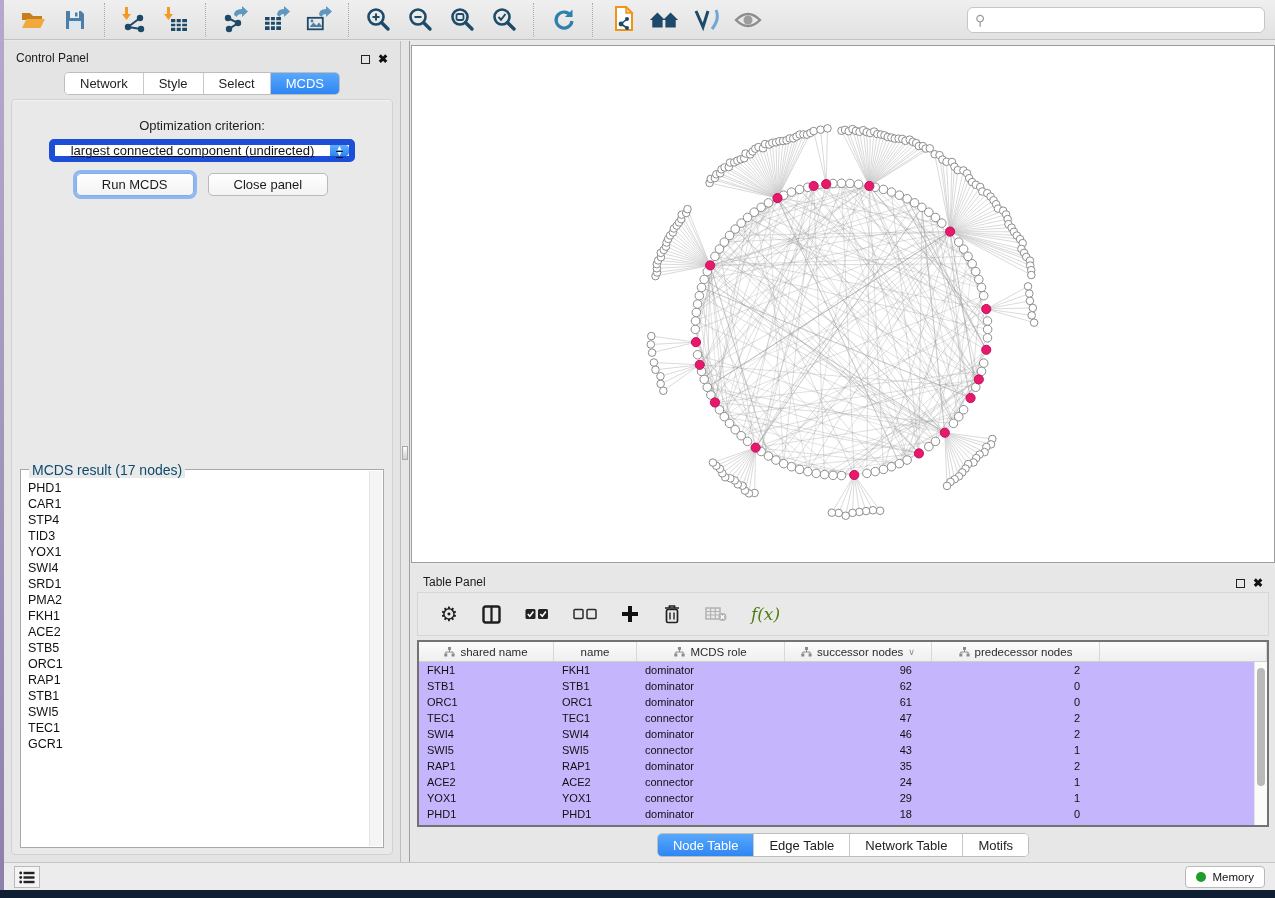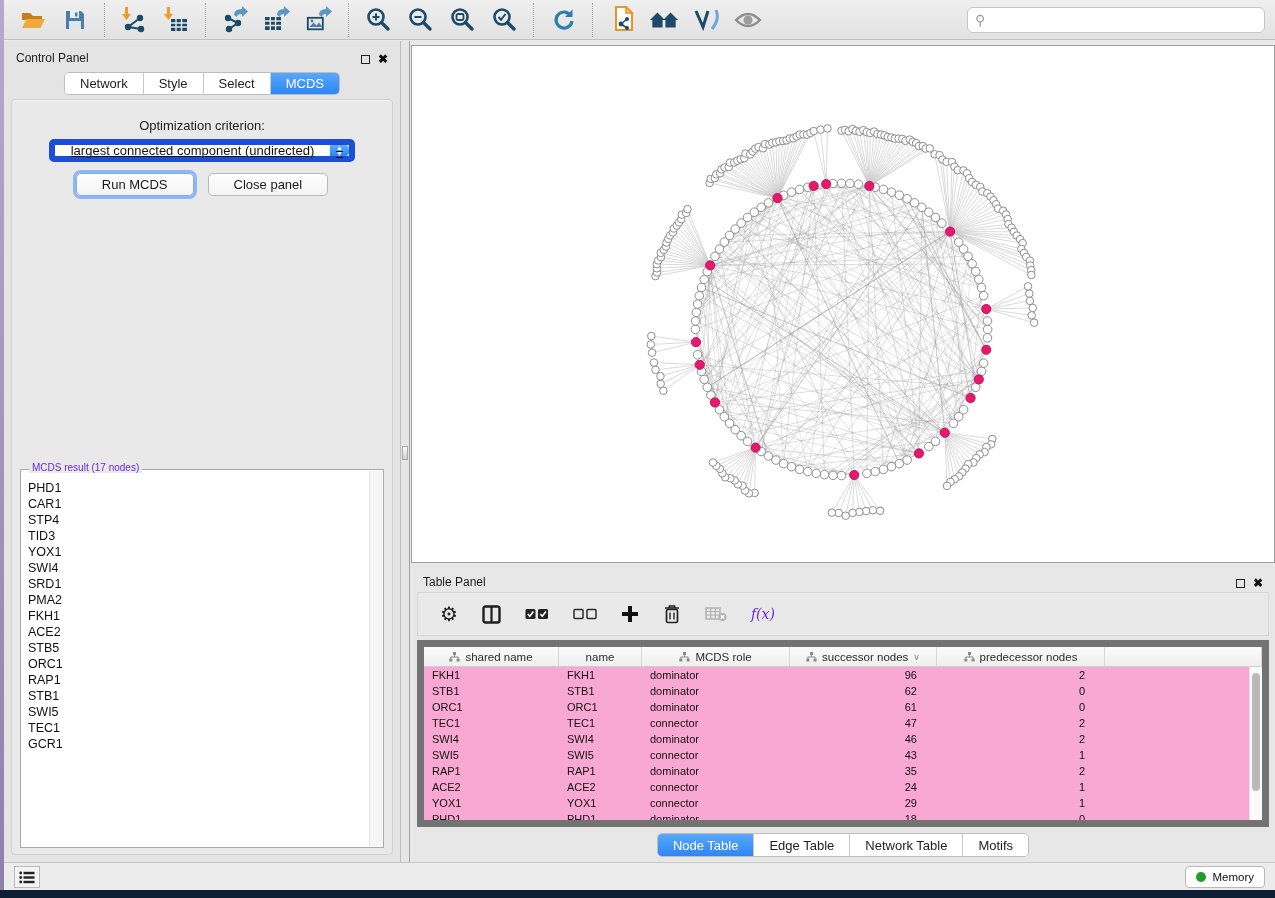--- a/index.html
+++ b/index.html
@@ -50,21 +50,21 @@
     background:linear-gradient(180deg,#5fadfc,#2c84f3); color:#fff; display:flex; flex-direction:column;
     align-items:center; justify-content:center; font-size:7px; line-height:6px; }
   .btn-row { position:absolute; top:73px; width:100%; display:flex; justify-content:center; gap:14px; }
   .mac-btn { background:linear-gradient(180deg,#ffffff,#f3f3f3); border:1px solid #b9b9b9; border-radius:5px;
     font-size:13px; color:#1a1a1a; padding:3px 25px; font-family:"Liberation Sans",sans-serif; }
   .mac-btn.focus { box-shadow:0 0 0 3px rgba(90,155,250,.65); border-color:#84aee0; }
 
   .result-box { position:absolute; left:8px; right:8px; top:369px; bottom:6px;
     border:1px solid #a9a9a9; background:#fff; }
   .result-legend { position:absolute; top:-8px; left:8px; background:#e9e9e9; padding:0 3px;
-    font-size:10px; color:#6d28d9; }
+    font-size:14px; color:#0c4a6e; }
   .result-list { position:absolute; inset:10px 15px 2px 7px; overflow:hidden; font-size:12.5px; color:#111;
     line-height:16px; list-style:none; }
   .result-scroll { position:absolute; top:1px; bottom:1px; right:1px; width:13px; background:#f5f5f5;
     border-left:1px solid #e3e3e3; }
 
   
   .splitter { position:absolute; left:396px; top:0; width:10px; bottom:0; background:#e6e6e6;
     border-left:1px solid #bdbdbd; border-right:1px solid #9f9f9f; }
   .splitter .grip { position:absolute; top:405px; left:1px; width:6px; height:14px;
     background:linear-gradient(180deg,#fdfdfd,#cfcfcf); border:1px solid #a8a8a8; }
@@ -83,23 +83,23 @@
   .net-title { position:absolute; left:0; right:0; text-align:center; font-size:12px; color:#222; }
   .net-canvas { position:absolute; left:0; top:22px; right:0; bottom:0; background:#fff; }
   .net-canvas svg { width:100%; height:100%; display:block; }
 
   
   .table-panel { position:absolute; left:1px; top:524px; right:0; bottom:0; background:#e7e7e7; }
   .tp-toolbar { position:absolute; left:6px; right:6px; top:27px; height:44px; background:#e9e9e9;
     border:1px solid #d6d6d6; display:flex; align-items:center; gap:24px; padding-left:22px; }
   .tp-tb-btn { display:flex; align-items:center; justify-content:center; height:30px; }
   .gear-glyph { font-size:20px; color:#1f1f1f; }
-  .fx-glyph { font-family:"DejaVu Serif", serif; font-style:italic; font-size:14px; color:#6d28d9; }
-  .tp-tablewrap { position:absolute; left:6px; right:6px; top:75px; bottom:35px; background:#f9a8d4;
-    border:7px solid #737373; overflow:hidden; }
+  .fx-glyph { font-family:"DejaVu Serif", serif; font-style:italic; font-size:17px; color:#4d7c0f; }
+  .tp-tablewrap { position:absolute; left:6px; right:6px; top:75px; bottom:35px; background:#c4b5fd;
+    border:2px solid #737373; overflow:hidden; }
   .thead { display:flex; height:20px; background:linear-gradient(180deg,#fbfbfb,#efefef);
     border-bottom:1px solid #cfcfcf; }
   .th { display:flex; align-items:center; gap:5px; font-size:11.5px; color:#2b2b2b;
     border-right:1px solid #d8d8d8; padding:0 6px; overflow:hidden; justify-content:center; }
   .tr { display:flex; height:16px; align-items:center; }
   .td { font-size:11px; color:#111; padding:0 8px; overflow:hidden; white-space:nowrap; }
   .td.num { text-align:right; padding-right:20px; }
   .tbody-scroll { position:absolute; top:20px; right:0; bottom:0; width:13px; background:#fbfbfb;
     border-left:1px solid #e4e4e4; }
   .tbody-thumb { position:absolute; left:2px; right:2px; top:6px; height:118px; background:#b9b9b9; border-radius:5px; }

